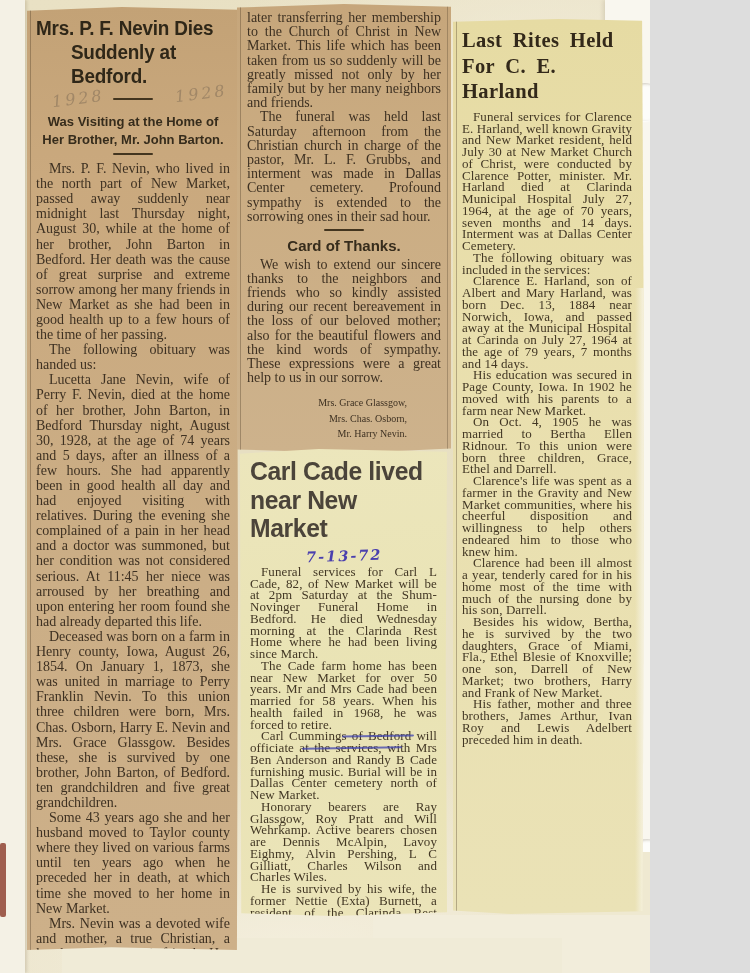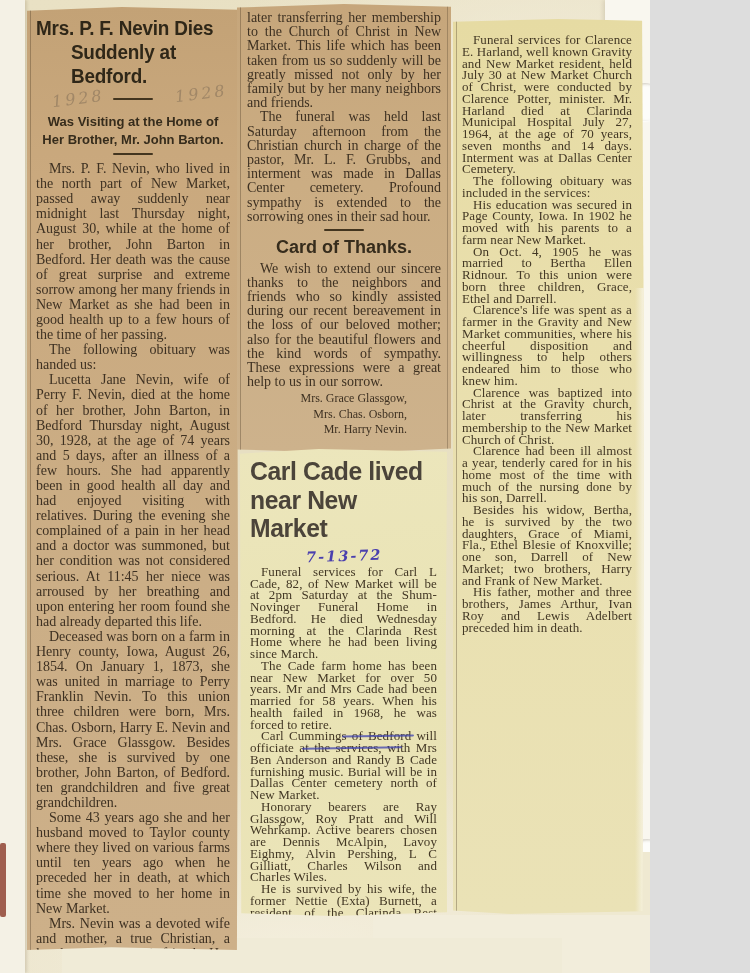--- a/index.html
+++ b/index.html
@@ -73,23 +73,23 @@
 
   .body13 { font-size:14px; line-height:15.1px; color:#3e3122; text-align:justify; }
   .body13 p { text-indent:13px; }
   .body125 { font-size:14px; line-height:14.2px; color:#3e3122; text-align:justify; }
   .body125 p { text-indent:13px; }
   .body125 p:first-child { text-indent:0; }
   .body11 { font-size:13px; line-height:11.75px; color:#423724; text-align:justify; letter-spacing:.1px; }
   .body11 p { text-indent:11px; }
 
   .cot-title { font-family:"Liberation Sans", sans-serif; font-weight:bold;
-    font-size:18px; color:#362c1c; text-align:center; margin-bottom:4px; }
-  .signatures { font-size:12px; line-height:15.5px; color:#3e3122;
-    text-align:right; padding-right:34px; margin-top:2px; }
+    font-size:15px; color:#362c1c; text-align:center; margin-bottom:4px; }
+  .signatures { font-size:10px; line-height:15.5px; color:#3e3122;
+    text-align:right; padding-right:34px; margin-top:10px; }
 
   .cade-head { font-family:"Liberation Sans", sans-serif; font-weight:bold;
     font-size:26px; line-height:1.1; color:#4b443a; letter-spacing:-.4px;
     transform:scaleX(.95); transform-origin:left top; }
   .hw-date { font-family:"DejaVu Serif", serif; font-style:italic; font-weight:bold;
     font-size:14.5px; color:#4a3fae; letter-spacing:2px; margin:3px 0 3px 56px;
     transform:rotate(-2deg); }
   .ink-underline { position:absolute; height:1.6px; background:#3f43b0; opacity:.75; border-radius:1px; }
   .ink-underline.u1 { left:102px; top:286px; width:72px; transform:rotate(-1deg); }
   .ink-underline.u2 { left:62px; top:298px; width:100px; transform:rotate(-1deg); }
@@ -166,26 +166,30 @@
         <p>Carl Cummings of Bedford will officiate at the services, with Mrs Ben Anderson and Randy B Cade furnishing music. Burial will be in Dallas Center cemetery north of New Market.</p>
         <p>Honorary bearers are Ray Glassgow, Roy Pratt and Will Wehrkamp.  Active bearers chosen are Dennis McAlpin, Lavoy Eighmy, Alvin Pershing, L C Gilliatt, Charles Wilson and Charles Wiles.</p>
         <p>He is survived by his wife, the former Nettie (Exta) Burnett, a resident of the Clarinda Rest Home, a daughter, Mrs Homer Horning of Bedford, two sons, Warren of Brighton, Colorado and Sam of New Market, 10 grandchildren and five great grandchildren.</p>
       </div>
     <div class="ink-underline u1"></div>
     <div class="ink-underline u2"></div>
   </div>
 
   <div class="clipping harland">
     <div class="colrule-l"></div>
+    <div class="harland-head">
+      <div>Last Rites Held</div>
+      <div>For C. E. Harland</div>
+    </div>
     <div class="body11">
         <p>Funeral services for Clarence E. Harland, well known Gravity and New Market resident, held July 30 at New Market Church of Christ, were conducted by Clarence Potter, minister. Mr. Harland died at Clarinda Municipal Hospital July 27, 1964, at the age of 70 years, seven months and 14 days.  Interment was at Dallas Center Cemetery.</p>
         <p>The following obituary was included in the services:</p>
+        <p>Clarence E. Harland, son of Albert and Mary Harland, was born Dec. 13, 1884 near Norwich, Iowa, and passed away at the Municipal Hospital at Carinda on July 27, 1964 at the age of 79 years, 7 months and 14 days.</p>
         <p>His education was secured in Page County, Iowa.  In 1902 he moved with his parents to a farm near New Market.</p>
         <p>On Oct. 4, 1905 he was married to Bertha Ellen Ridnour.  To this union were born three children, Grace, Ethel and Darrell.</p>
         <p>Clarence's life was spent as a farmer in the Gravity and New Market communities, where his cheerful disposition and willingness to help others endeared him to those who knew him.</p>
-        <p>Clarence was baptized into Christ at the Gravity church, later transferring his membership to the New Market Church of Christ.</p>
         <p>Clarence had been ill almost a year, tenderly cared for in his home most of the time with much of the nursing done by his son, Darrell.</p>
         <p>Besides his widow, Bertha, he is survived by the two daughters, Grace of Miami, Fla.,  Ethel Blesie of Knoxville; one son, Darrell of New Market; two brothers, Harry and Frank of New Market.</p>
         <p>His father, mother and three brothers, James Arthur, Ivan Roy and Lewis Adelbert preceded him in death.</p>
       </div>
   </div>
 
 </div>
 
 </body></html>

